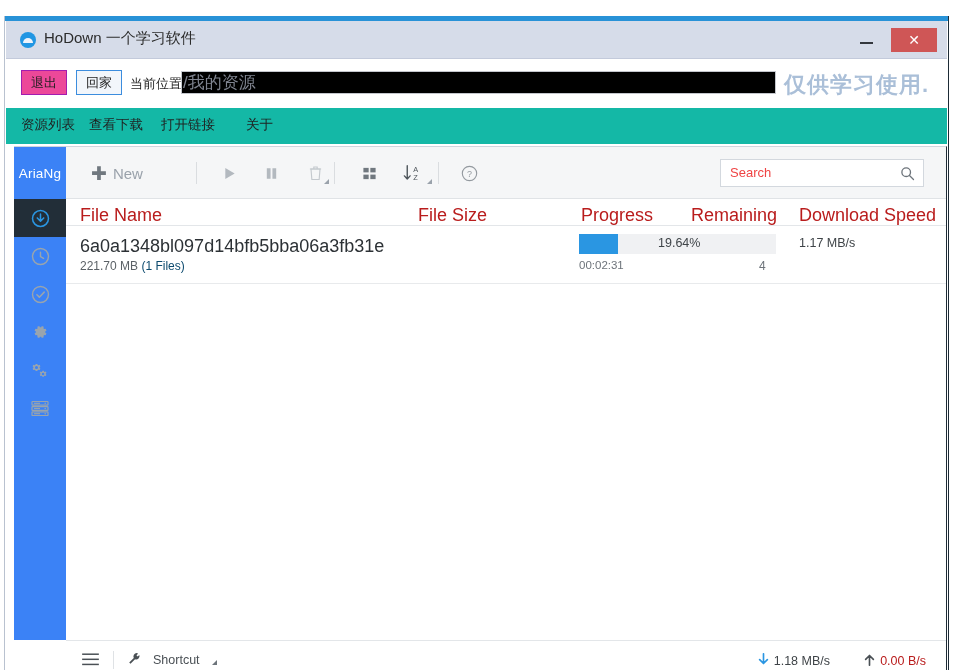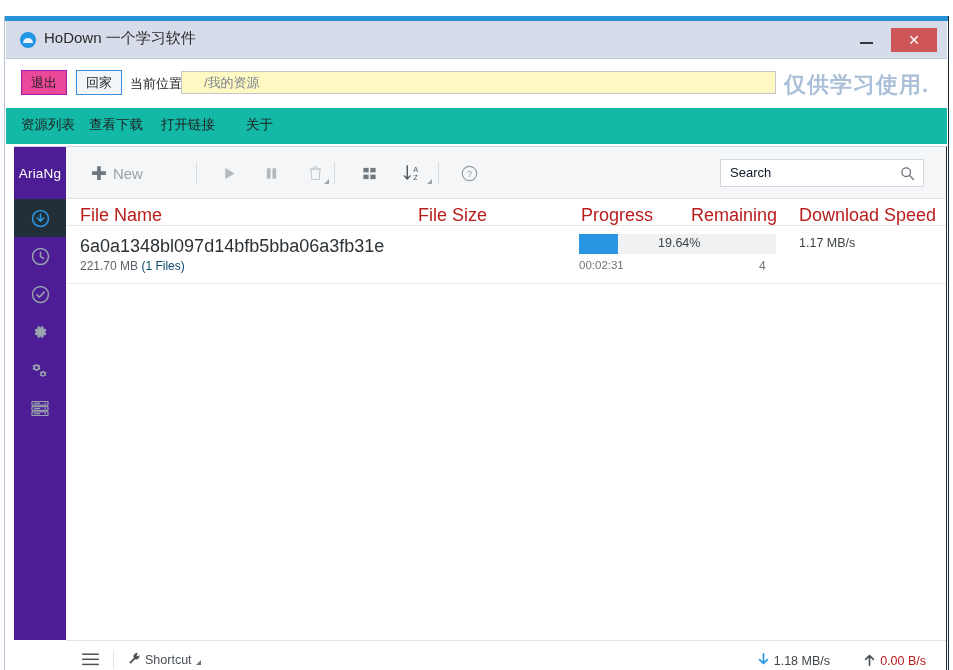--- a/index.html
+++ b/index.html
@@ -62,22 +62,22 @@
     display:flex; align-items:center; justify-content:center;
     cursor:default;
   }
   #btn-exit { left:15px; width:46px; }
   #btn-home { left:70px; width:46px; border:1px solid #3c8dde; background:#f2f6fb; }
   #path-label {
     position:absolute; left:124px; top:15px; font-size:13px; color:#1f1f1f; white-space:nowrap;
   }
   #path-input {
     position:absolute; left:175px; top:11px; width:595px; height:23px;
-    background:#fef9c3; border:1px solid #c3c6cc;
-    font-size:13px; color:#7f8490; padding-left:22px; line-height:21px;
+    background:#000000; border:1px solid #c3c6cc;
+    font-size:17px; color:#7f8490; padding-left:1px; line-height:21px;
     font-family:"Liberation Sans", sans-serif;
   }
   #watermark {
     position:absolute; left:778px; top:10px;
     font-size:22px; font-weight:bold; color:#aabfd8;
     letter-spacing:1px; white-space:nowrap; user-select:none;
   }
 
   
   #menu-row { position:absolute; left:6px; top:92px; width:941px; height:36px; background:#14b8a6; }
@@ -88,21 +88,21 @@
 
   
   #ariang {
     position:absolute; left:14px; top:130px; width:933px; height:534px;
     background:#ffffff; border:1px solid #1d2b36;
     border-top:1px solid #cfd5dd; border-left:none;
     overflow:hidden;
   }
   #sidebar {
     position:absolute; left:0; top:0; width:52px; height:495px;
-    background:#4c1d95;
+    background:#3b82f6;
   }
   #brand {
     height:52px; display:flex; align-items:center; justify-content:center;
     color:#ffffff; font-size:13.5px; letter-spacing:.2px;
   }
   .side-item {
     height:38px; display:flex; align-items:center; justify-content:center;
     cursor:default;
   }
   .side-item.active { background:#222e38; }
@@ -124,21 +124,21 @@
     position:absolute; top:14px; width:26px; height:24px;
     display:flex; align-items:center; justify-content:center; cursor:default;
   }
   .caret { position:absolute; right:-1px; bottom:1px; width:0; height:0;
            border-left:5px solid transparent; border-bottom:5px solid #9aa2ab; }
   #search-box {
     position:absolute; right:22px; top:12px; width:204px; height:28px;
     border:1px solid #d3d8de; background:#ffffff;
   }
   #search-input {
-    position:absolute; left:9px; top:5px; font-size:13px; color:#0f172a;
+    position:absolute; left:9px; top:5px; font-size:13px; color:#ef4444;
   }
   #search-icon { position:absolute; right:8px; top:6px; }
 
   
   #th-row {
     position:absolute; left:52px; top:52px; right:0; height:27px;
     border-bottom:1px solid #e3e6e9; background:#ffffff;
   }
   .th { position:absolute; top:6px; font-size:18px; color:#b91c1c; white-space:nowrap; }
   #task-row {
@@ -158,21 +158,21 @@
   #speed { position:absolute; left:733px; top:10px; font-size:12.5px; color:#3f4448; }
 
   
   #statusbar {
     position:absolute; left:52px; bottom:0; right:0; height:39px;
     border-top:1px solid #e3e6e9; background:#ffffff;
   }
   #sb-burger { position:absolute; left:16px; top:11px; cursor:default; }
   #sb-sep { position:absolute; left:47px; top:10px; width:1px; height:18px; background:#dfe2e5; }
   #sb-shortcut {
-    position:absolute; left:62px; top:11px; display:flex; align-items:center; gap:4px;
+    position:absolute; left:62px; top:11px; display:flex; align-items:center; gap:12px;
     font-size:12.5px; color:#4a5055; cursor:default;
   }
   #sb-dn { position:absolute; right:116px; top:12px; display:flex; align-items:center; gap:5px;
            font-size:12.5px; color:#3f4448; }
   #sb-up { position:absolute; right:20px;  top:12px; display:flex; align-items:center; gap:5px;
            font-size:12.5px; color:#b91c1c; }
   #sb-bottomfill { position:absolute; left:0; bottom:0; width:52px; height:39px; background:#ffffff; }
 </style>
 </head>
 <body>

